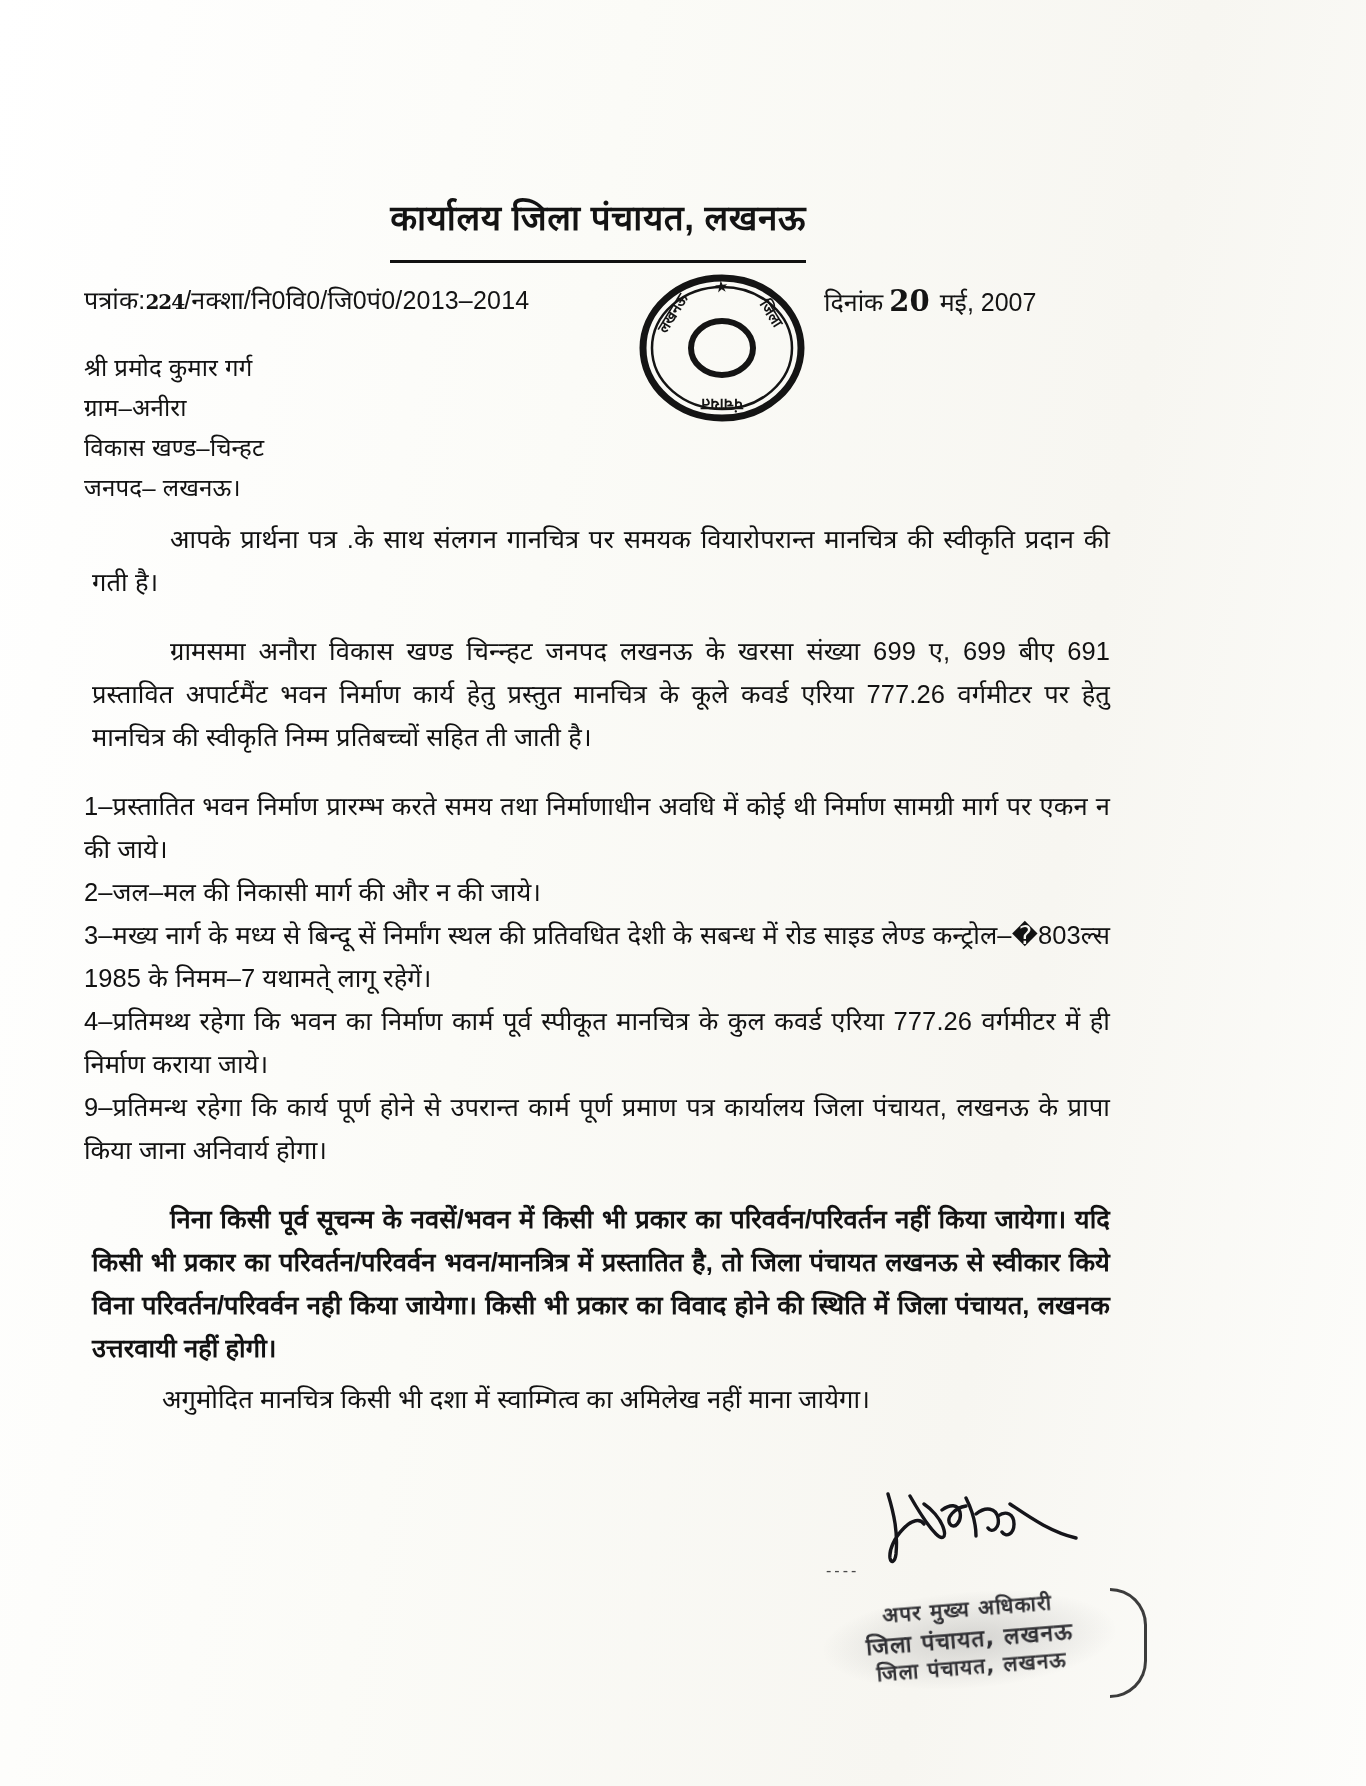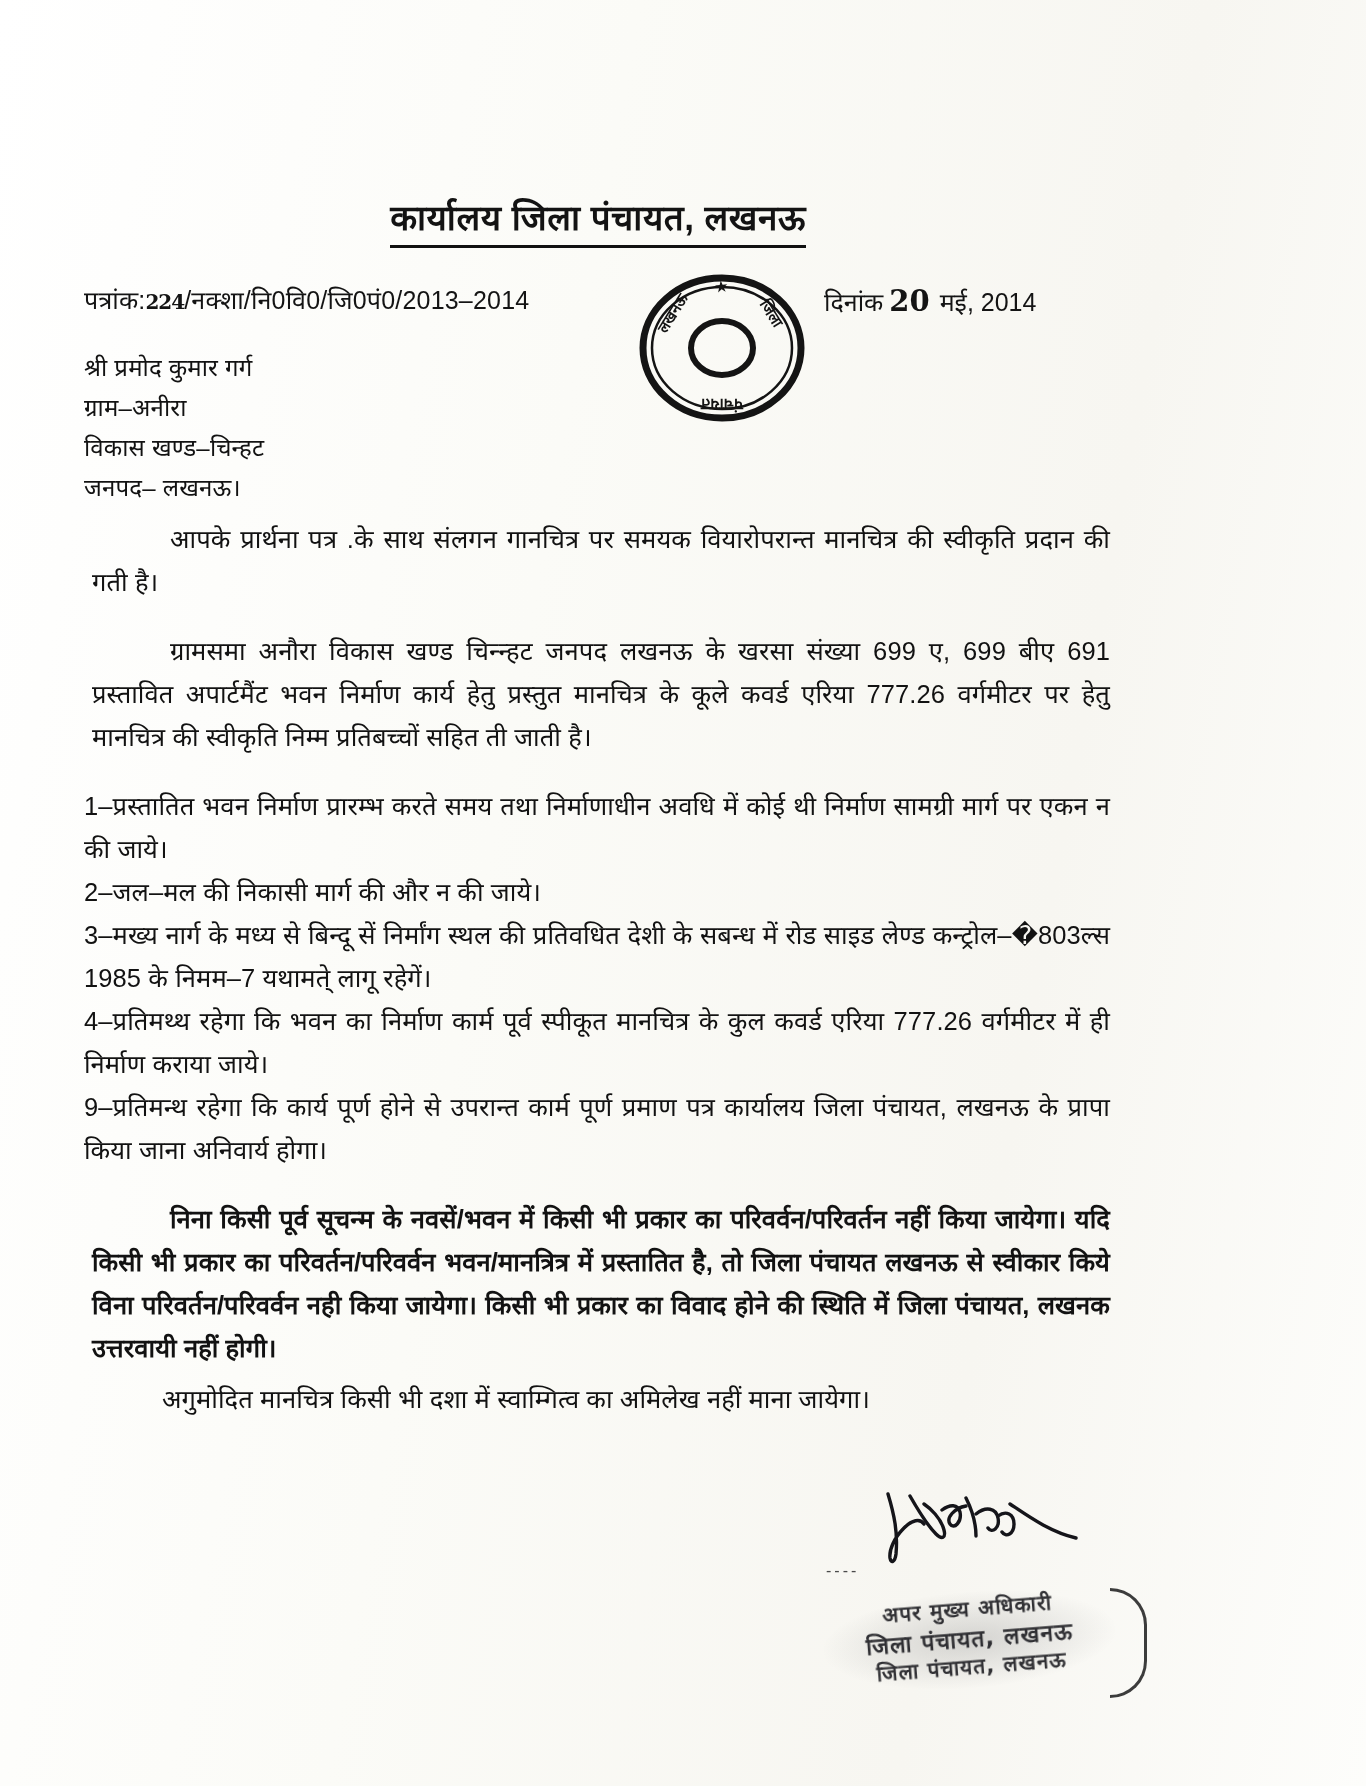--- a/index.html
+++ b/index.html
@@ -43,21 +43,21 @@
     width: 1040px;
     text-align: center;
     font-size: 35px;
     font-weight: 700;
     letter-spacing: .5px;
     color: #131313;
     line-height: 1.25;
   }
   .doc-title span.t {
     border-bottom: 3px solid #111;
-    padding-bottom: 8px;
+    padding-bottom: 23px;
   }
 
   
   .ref-row {
     position: absolute;
     left: 6px;
     top: 282px;
     width: 1034px;
     height: 46px;
   }
@@ -224,21 +224,21 @@
 
     <div class="doc-title">
       <span class="t">कार्यालय जिला पंचायत, लखनऊ</span>
     </div>
 
     <div class="ref-row">
       <div class="ref-no">
         <span>पत्रांक:</span><span class="handwritten">224</span><span>/नक्शा/नि0वि0/जि0पं0/2013–2014</span>
       </div>
       <div class="date-block">
-        <span>दिनांक</span><span class="hw-date">20</span><span>मई, 2014</span>
+        <span>दिनांक</span><span class="hw-date">20</span><span>मई, 2007</span>
       </div>
     </div>
 
     <div class="seal">
       <svg width="178" height="152" viewBox="0 0 178 152" xmlns="http://www.w3.org/2000/svg">
         <g fill="none" stroke="#141414">
           <ellipse cx="89" cy="76" rx="79" ry="70" stroke-width="7"></ellipse>
           <ellipse cx="89" cy="76" rx="70" ry="61" stroke-width="2.5"></ellipse>
           <ellipse cx="89" cy="76" rx="31" ry="27" stroke-width="6"></ellipse>
         </g>

